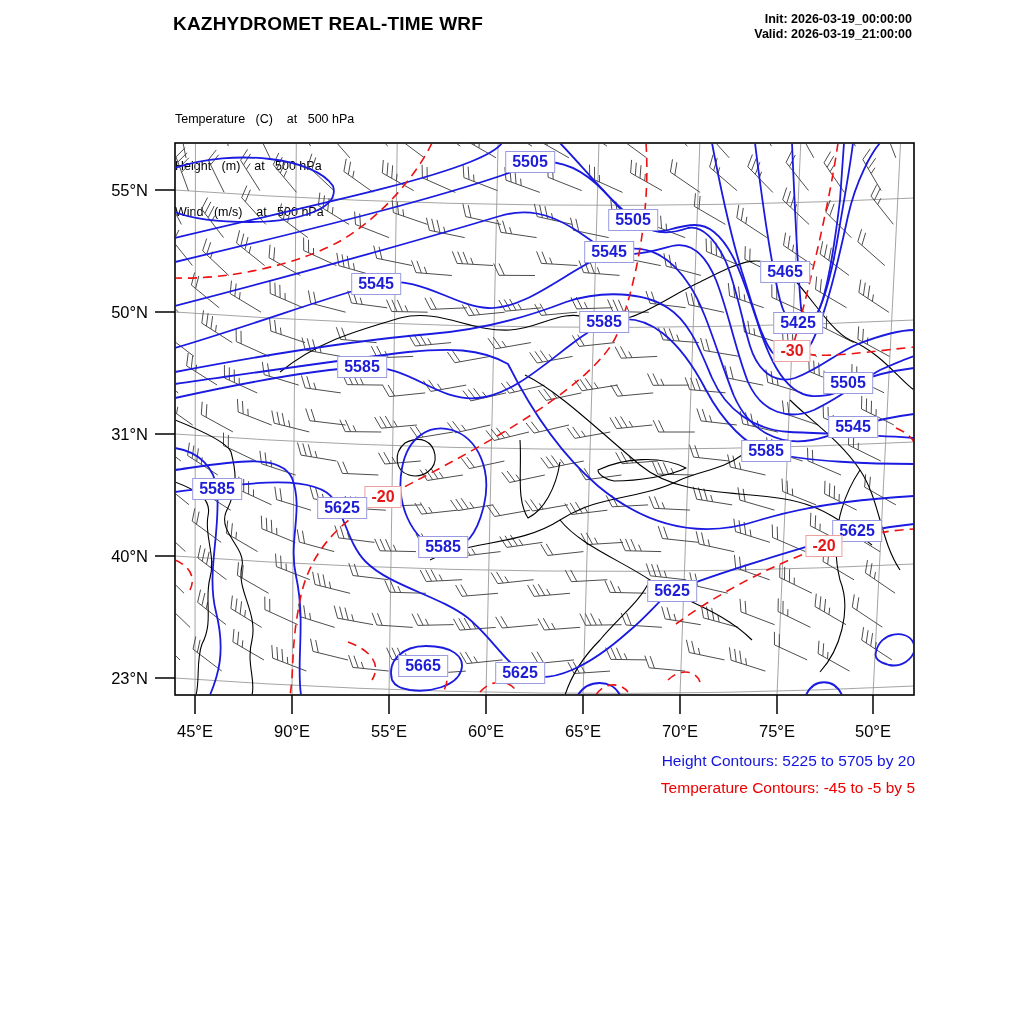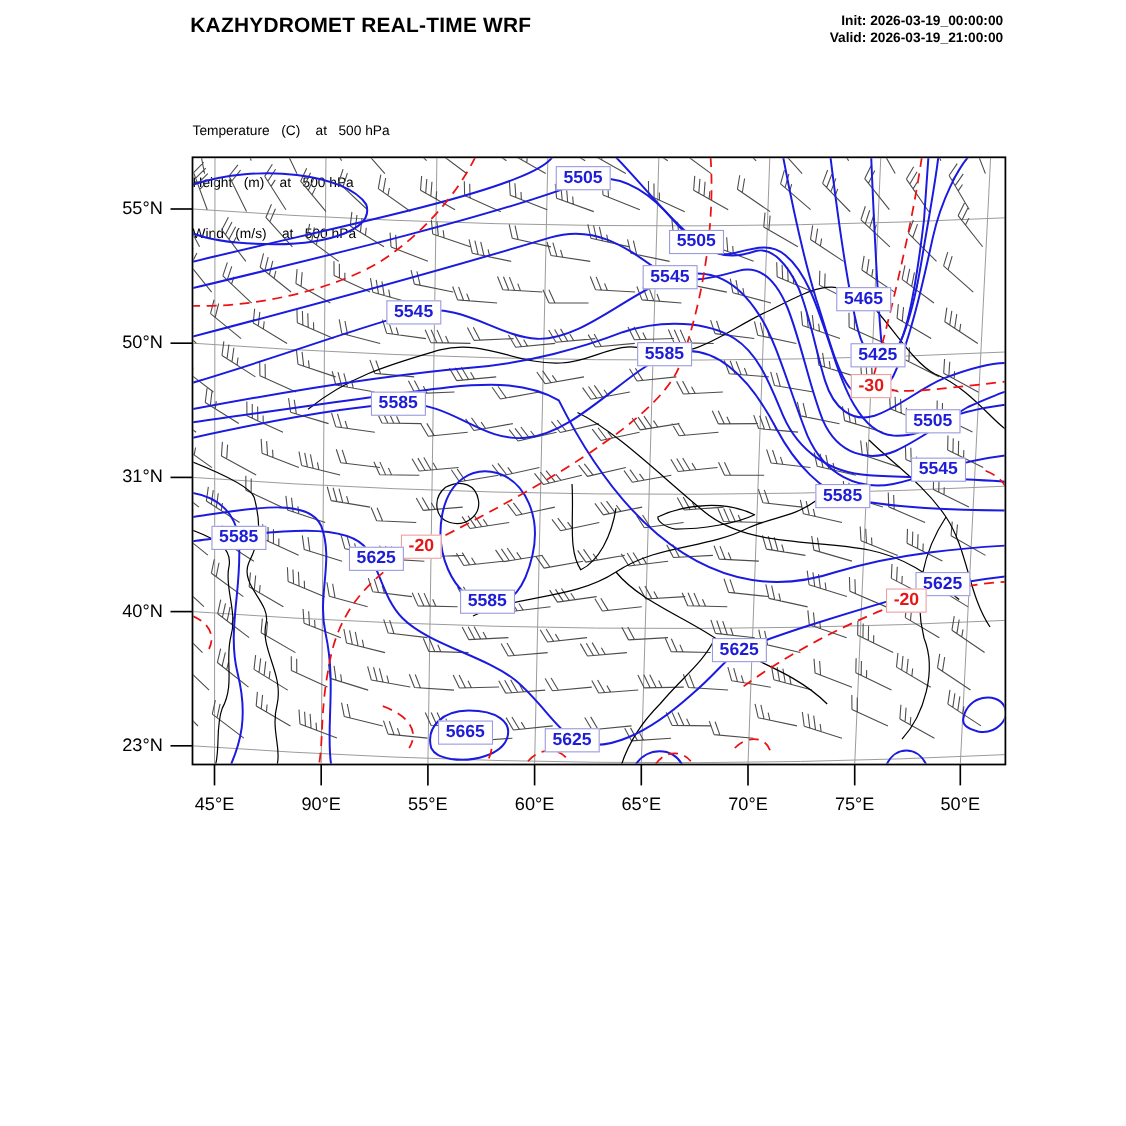--- a/index.html
+++ b/index.html
@@ -170,13 +170,15 @@
       <div class="ax x" style="left: 195px; top: 722px;">45°E</div>
       <div class="ax x" style="left: 292px; top: 722px;">90°E</div>
       <div class="ax x" style="left: 389px; top: 722px;">55°E</div>
       <div class="ax x" style="left: 486px; top: 722px;">60°E</div>
       <div class="ax x" style="left: 583px; top: 722px;">65°E</div>
       <div class="ax x" style="left: 680px; top: 722px;">70°E</div>
       <div class="ax x" style="left: 777px; top: 722px;">75°E</div>
       <div class="ax x" style="left: 873px; top: 722px;">50°E</div>
     </div>
 
+  <div class="footer-line blue">Height Contours: 5225 to 5705 by 20</div>
+  <div class="footer-line red">Temperature Contours: -45 to -5 by 5</div>
 </div>
 
 </body></html>

